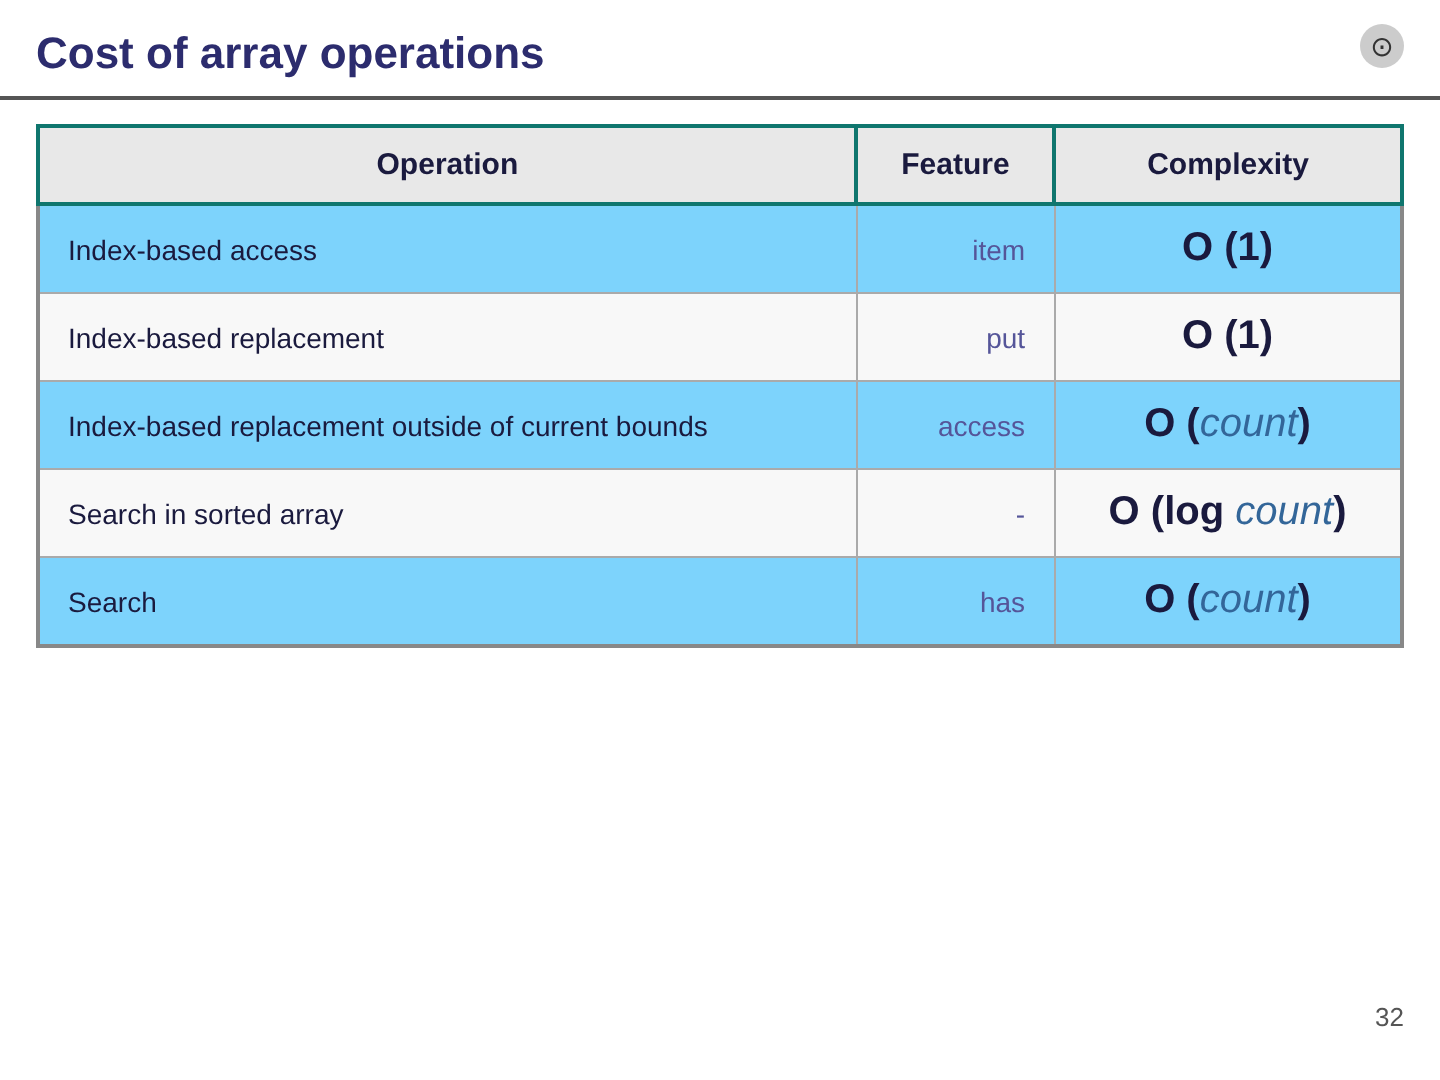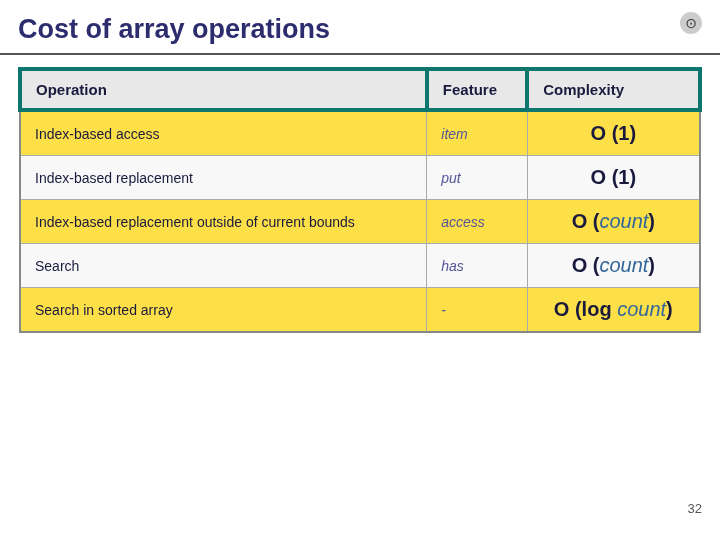--- a/index.html
+++ b/index.html
@@ -6,21 +6,21 @@
     body {
       width: 720px;
       height: 540px;
       background: #ffffff;
       font-family: Arial, Helvetica, sans-serif;
       position: relative;
       overflow: hidden;
     }
 
     .page-title {
-      font-size: 27px;
+      font-size: 22px;
       font-weight: bold;
       color: #2c2c6e;
       padding: 14px 28px 8px 18px;
       border-bottom: 2px solid #555;
       margin-bottom: 12px;
     }
 
     .table-container {
       margin: 0 18px;
     }
@@ -33,44 +33,43 @@
 
     thead tr {
       background: #e8e8e8;
     }
 
     thead th {
       font-weight: bold;
       font-size: 15px;
       color: #1a1a3e;
       padding: 10px 14px;
-      border: 4px solid #0f766e;
-      text-align: left;
+      border: 2px solid #0f766e;
+      text-align: center;
     }
 
     tbody tr {
-      background: #fde047;
+      background: #7dd3fc;
     }
 
     tbody tr:nth-child(even) {
       background: #f8f8f8;
     }
 
     tbody td {
       padding: 10px 14px;
       border: 1px solid #aaa;
       font-size: 14px;
       color: #1a1a3e;
       vertical-align: middle;
     }
 
     td.feature {
-      font-style: italic;
       color: #555599;
-      text-align: left;
+      text-align: right;
     }
 
     td.complexity {
       font-weight: bold;
       color: #1a1a3e;
       text-align: center;
       font-size: 20px;
     }
 
     .complexity-keyword {
@@ -134,26 +133,26 @@
           <td>Index-based replacement</td>
           <td class="feature">put</td>
           <td class="complexity"><span class="complexity-keyword">O (1)</span></td>
         </tr>
         <tr>
           <td>Index-based replacement outside of current bounds</td>
           <td class="feature">access</td>
           <td class="complexity"><span class="complexity-keyword">O (</span><span class="complexity-param">count</span><span class="complexity-keyword">)</span></td>
         </tr>
         <tr>
+          <td>Search in sorted array</td>
+          <td class="feature">-</td>
+          <td class="complexity"><span class="complexity-keyword">O (log </span><span class="complexity-param">count</span><span class="complexity-keyword">)</span></td>
+        </tr>
+        <tr>
           <td>Search</td>
           <td class="feature">has</td>
           <td class="complexity"><span class="complexity-keyword">O (</span><span class="complexity-param">count</span><span class="complexity-keyword">)</span></td>
-        </tr>
-        <tr>
-          <td>Search in sorted array</td>
-          <td class="feature">-</td>
-          <td class="complexity"><span class="complexity-keyword">O (log </span><span class="complexity-param">count</span><span class="complexity-keyword">)</span></td>
         </tr>
       </tbody>
   </table>
 </div>
 
 <div class="page-number">32</div>
 
 </body></html>

